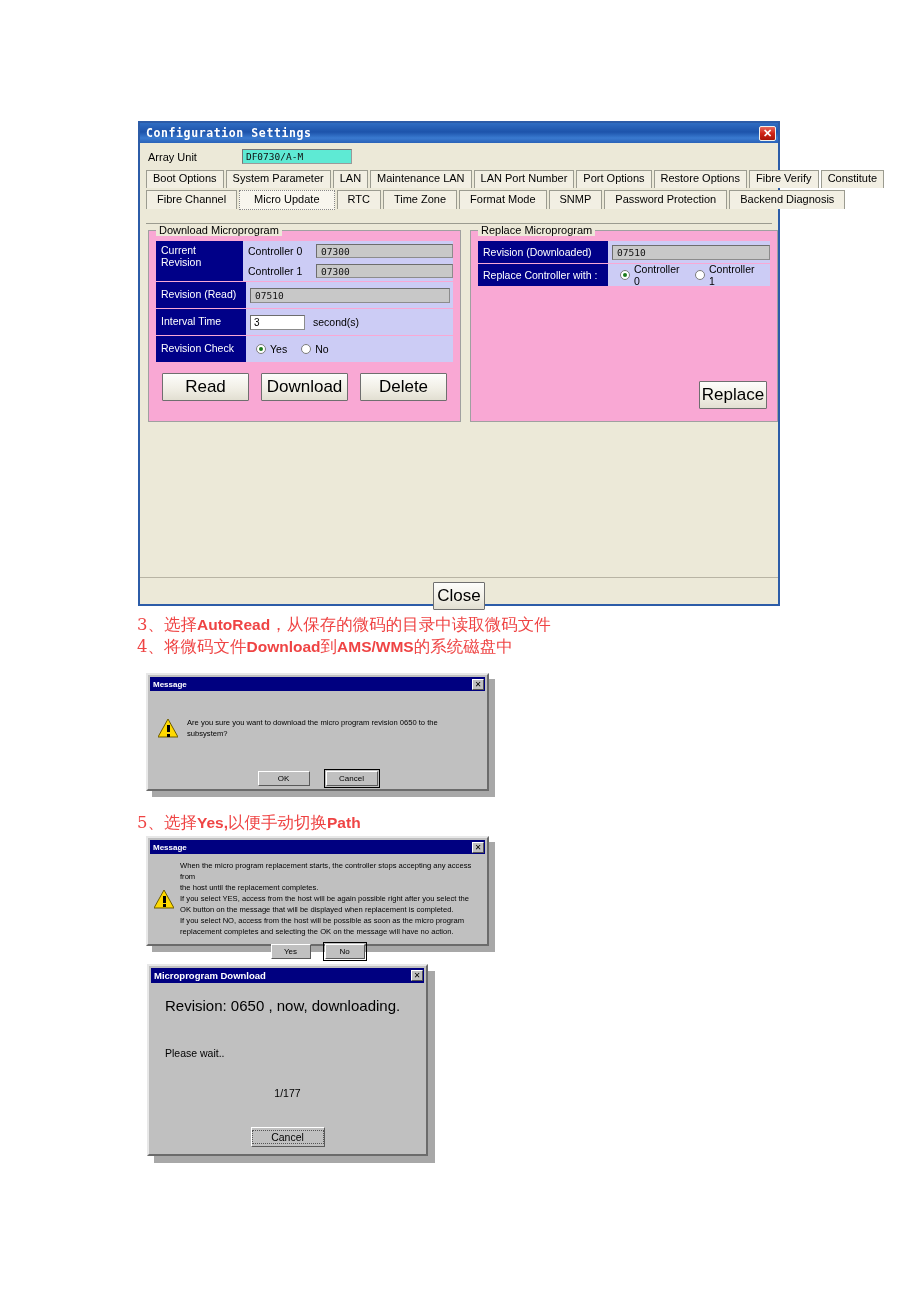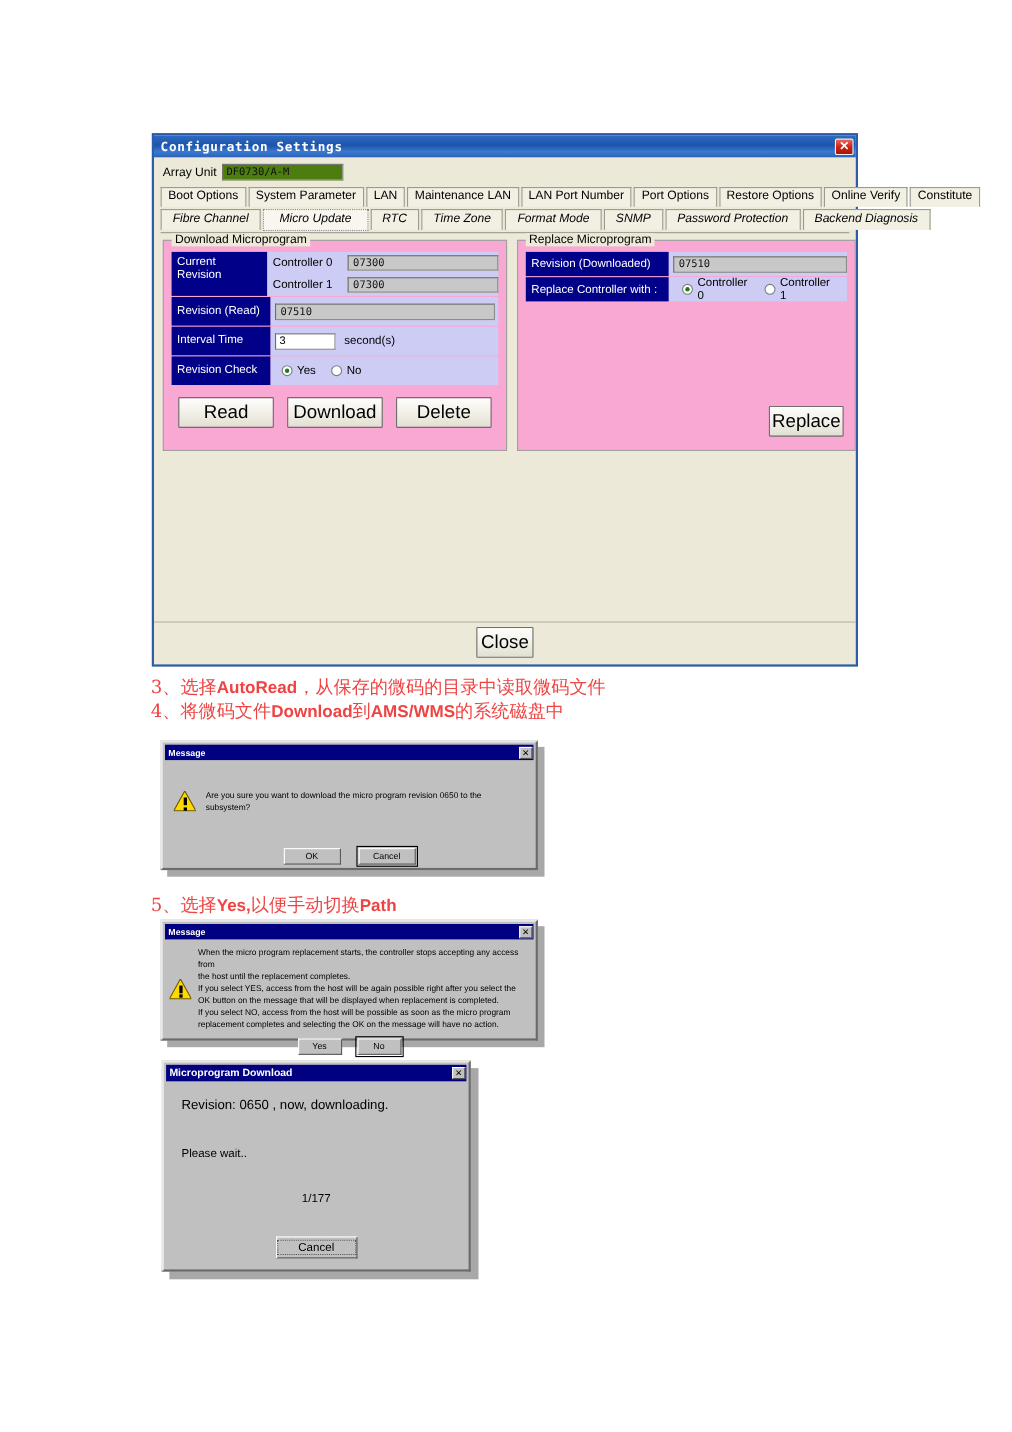--- a/index.html
+++ b/index.html
@@ -65,42 +65,43 @@
     display: flex;
     align-items: center;
     padding: 6px 0 3px 8px;
     font-size: 11px;
     color: #000;
   }
   #array-unit-row .lbl { margin-right: 5px; }
   .array-unit-value {
     width: 110px;
     height: 15px;
-    background: #4d7c0f;
+    background: #5eead4;
     border: 1px solid #9a9a9a;
     border-top-color: #767676;
     border-left-color: #767676;
     font-family: "DejaVu Sans Mono", monospace;
     font-size: 9.5px;
     padding: 0 3px;
     display: flex;
     align-items: center;
     color: #111;
     box-sizing: border-box;
+    margin-left: 40px;
   }
 
   
   .tab-row {
     display: flex;
     padding: 0 6px;
     gap: 0px;
     align-items: flex-end;
   }
   .tab-row.row1 { margin-top: 3px; }
-  .tab-row.row2 { margin-top: 1px; margin-bottom: 2px; font-style: italic; }
+  .tab-row.row2 { margin-top: 1px; margin-bottom: 14px; }
   .tab {
     border: 1px solid #9b9b90;
     border-bottom: none;
     background: #f2efe3;
     font-size: 11px;
     color: #000;
     padding: 2px 6px 3px 6px;
     margin-right: 2px;
     white-space: nowrap;
     line-height: 1.05;
@@ -400,21 +401,21 @@
   </div>
 
   <div class="tab-row row1">
     <span class="tab">Boot Options</span>
     <span class="tab">System Parameter</span>
     <span class="tab">LAN</span>
     <span class="tab">Maintenance LAN</span>
     <span class="tab">LAN Port Number</span>
     <span class="tab">Port Options</span>
     <span class="tab">Restore Options</span>
-    <span class="tab">Online Verify</span>
+    <span class="tab">Fibre Verify</span>
     <span class="tab">Constitute</span>
   </div>
 
   <div class="tab-row row2">
     <span class="tab">Fibre Channel</span>
     <span class="tab selected">Micro Update</span>
     <span class="tab">RTC</span>
     <span class="tab">Time Zone</span>
     <span class="tab">Format Mode</span>
     <span class="tab">SNMP</span>
@@ -574,21 +575,21 @@
   </div>
 </div>
 
 <div class="dlg-shadow" style="left:154px; top:971px; width:281px; height:192px;"></div>
 <div class="dlg" style="left:147px; top:964px; width:281px; height:192px;">
   <div class="dlg-title" style="height:15px;">
     <span class="t" style="font-size:9.5px;">Microprogram Download</span>
     <span class="dlg-x">✕</span>
   </div>
   <div style="padding:12px 0 0 16px;">
-    <span class="dlg-msg" style="font-size:12px;">Revision: 0650  , now, downloading.</span>
+    <span class="dlg-msg" style="font-size:15px;">Revision: 0650  , now, downloading.</span>
   </div>
   <div style="padding:26px 0 0 16px;">
     <span class="dlg-msg" style="font-size:10.5px;">Please wait..</span>
   </div>
   <div style="text-align:center; padding-top:22px;">
     <span class="dlg-msg" style="font-size:10.5px;">1/177</span>
   </div>
   <div style="display:flex; justify-content:center; margin-top:26px;">
     <span class="dlg-btn dotted" style="width:74px; font-size:10.5px; padding:2px 0;">
         <span>Cancel</span>

